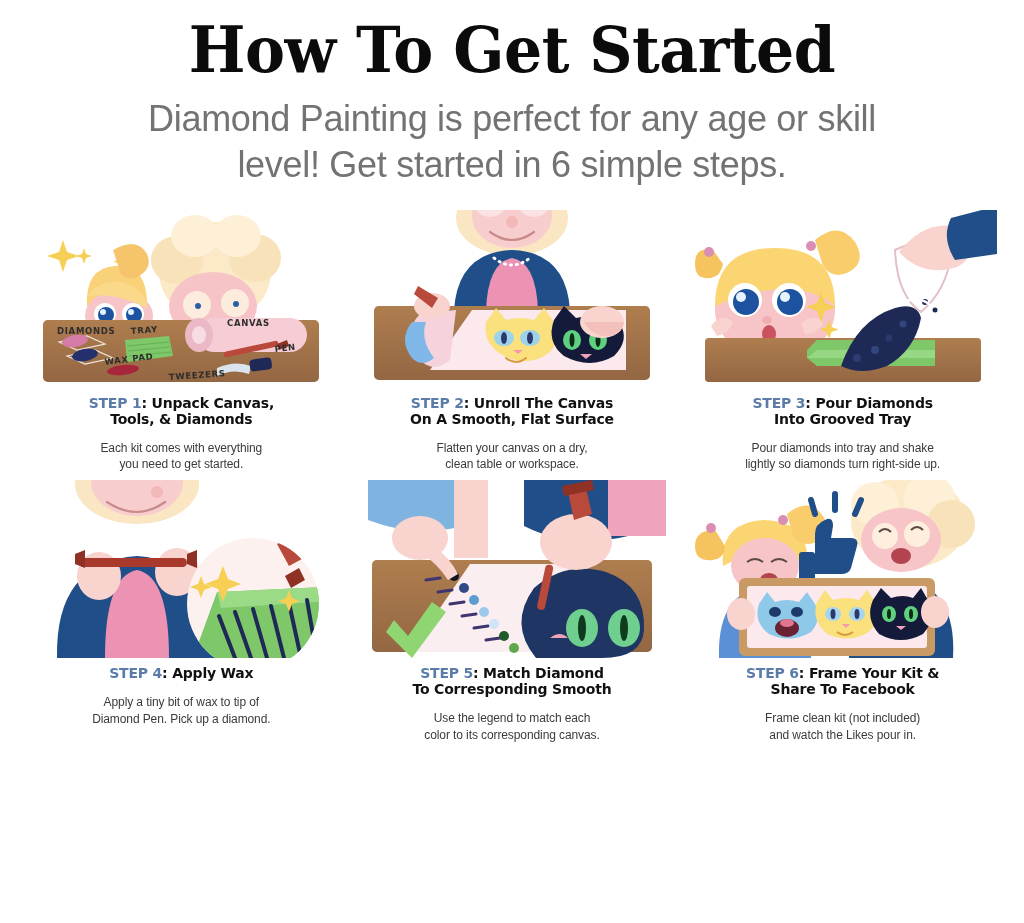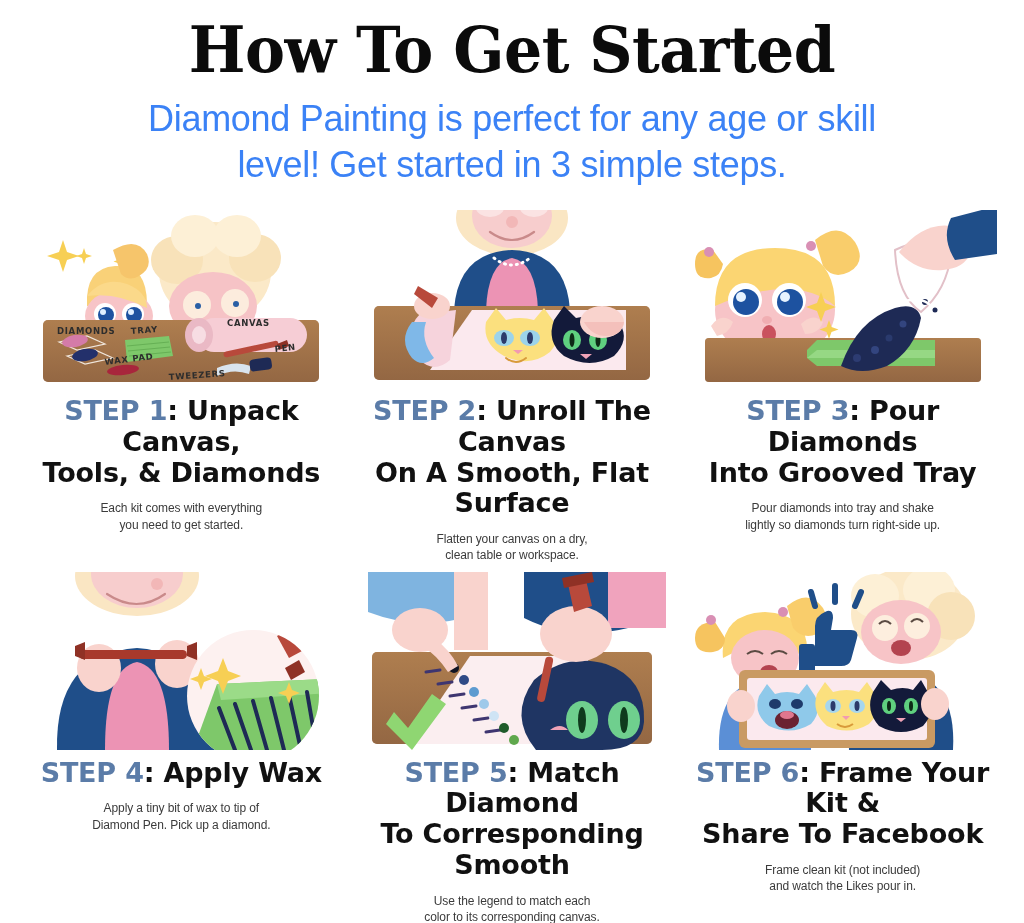--- a/index.html
+++ b/index.html
@@ -21,21 +21,21 @@
     color:#0b0b0b;
     line-height:1.0;
     margin:0;
     transform:scaleY(1.06);
   }
   .subtitle{
     margin:16px auto 0;
     width:880px;
     font-size:36px;
     line-height:1.28;
-    color:#3b82f6;
+    color:#737373;
     font-weight:400;
     letter-spacing:-0.3px;
   }
 
   
   .grid{
     margin-top:22px;
     display:grid;
     grid-template-columns:repeat(3,1fr);
     grid-template-rows:auto auto;
@@ -49,21 +49,21 @@
     width:308px;height:178px;
     position:relative;
     display:flex;align-items:flex-end;justify-content:center;
     overflow:hidden;
   }
   .illo{position:absolute;inset:0;}
 
   .step-head{
     margin-top:8px;
     text-align:center;
-    font-size:27px;
+    font-size:14px;
     line-height:1.14;
     font-weight:700;
     color:#111;
     font-family:"DejaVu Sans", sans-serif;
     letter-spacing:-0.2px;
     max-width:310px;
   }
   .step-num{color:#5b7ca8;}
   .step-desc{
     margin-top:12px;
@@ -77,21 +77,21 @@
 </style>
 </head>
 <body>
 
 <div class="page">
 
   <div class="header">
     <h1 class="title">How To Get Started</h1>
     <div class="subtitle">
       <div>Diamond Painting is perfect for any age or skill</div>
-      <div>level! Get started in 3 simple steps.</div>
+      <div>level! Get started in 6 simple steps.</div>
     </div>
   </div>
 
   <div class="grid">
 
     <div class="step">
       <div class="illo-wrap">
         <svg class="illo" viewBox="0 0 308 178">
 
           <g fill="#f7cf54">

